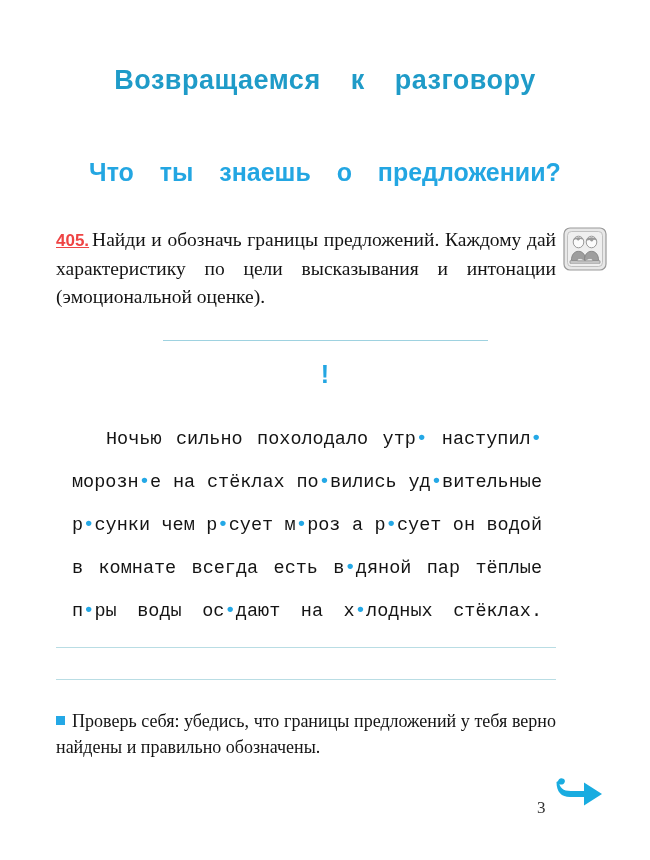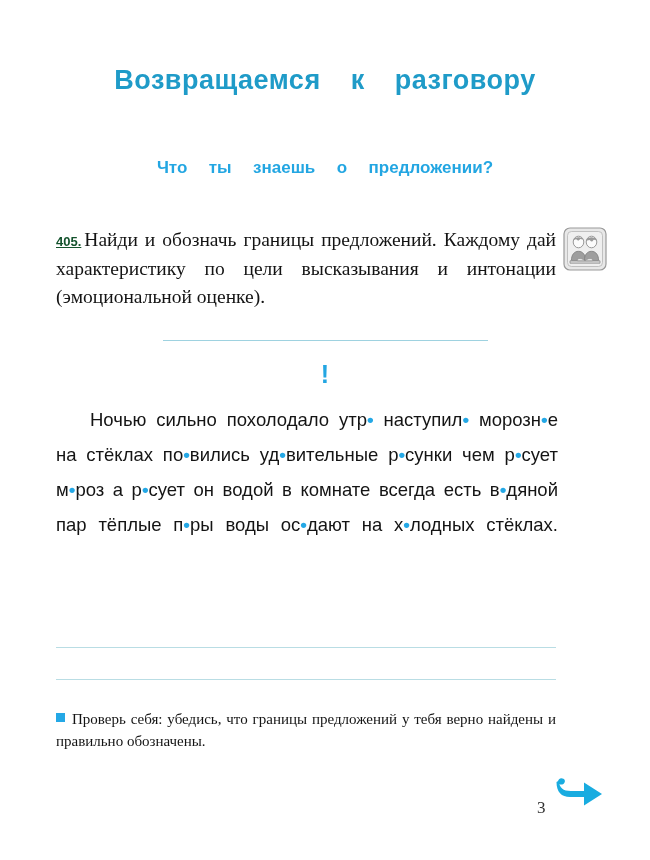--- a/index.html
+++ b/index.html
@@ -43,21 +43,21 @@
   }
 
   .subtitle {
     position: absolute;
     top: 158px;
     left: 55px;
     width: 540px;
     text-align: center;
     font-family: "Liberation Sans", "DejaVu Sans", sans-serif;
     font-weight: bold;
-    font-size: 17px;
+    font-size: 25px;
     color: #23a6e2;
     word-spacing: 6px;
     white-space: pre;
   }
 
   
   .exercise {
     position: absolute;
     top: 226px;
     left: 56px;
@@ -68,22 +68,22 @@
     font-size: 19.5px;
     line-height: 1.47;
     text-align: justify;
     text-justify: inter-word;
     color: #141414;
     hyphens: manual;
   }
   .ex-num {
     font-family: "Liberation Sans", "DejaVu Sans", sans-serif;
     font-weight: bold;
-    font-size: 13px;
-    color: #14532d;
+    font-size: 17px;
+    color: #ef4444;
     margin-right: 3px;
     text-decoration: underline;
   }
 
   
   .pair-icon {
     position: absolute;
     top: 227px;
     left: 563px;
     width: 44px;
@@ -115,24 +115,24 @@
   }
 
   
   .passage {
     position: absolute;
     top: 402px;
     left: 56px;
     width: 502px;
   }
   .passage p {
-    margin: 0;
-    font-family: Liberation Sans, sans-serif;
+    margin: 16px;
+    font-family: Liberation Mono, monospace;
     font-size: 18.5px;
-    line-height: 35px;
+    line-height: 43px;
     color: #141414;
     text-align: justify;
     text-justify: inter-word;
     text-indent: 34px;
   }
   .passage p::after {
     content: "";
     display: inline-block;
     width: 100%;
   }
@@ -177,21 +177,21 @@
   .sc-bullet {
     display: inline-block;
     width: 9px;
     height: 9px;
     background: #24a8e6;
     margin-right: 7px;
     vertical-align: 2px;
   }
   .sc-text {
     font-family: "Liberation Serif", "DejaVu Serif", serif;
-    font-size: 15px;
+    font-size: 18px;
     line-height: 1.47;
     text-align: justify;
     text-justify: inter-word;
     color: #141414;
   }
 
   
   .page-number {
     position: absolute;
     top: 798px;

